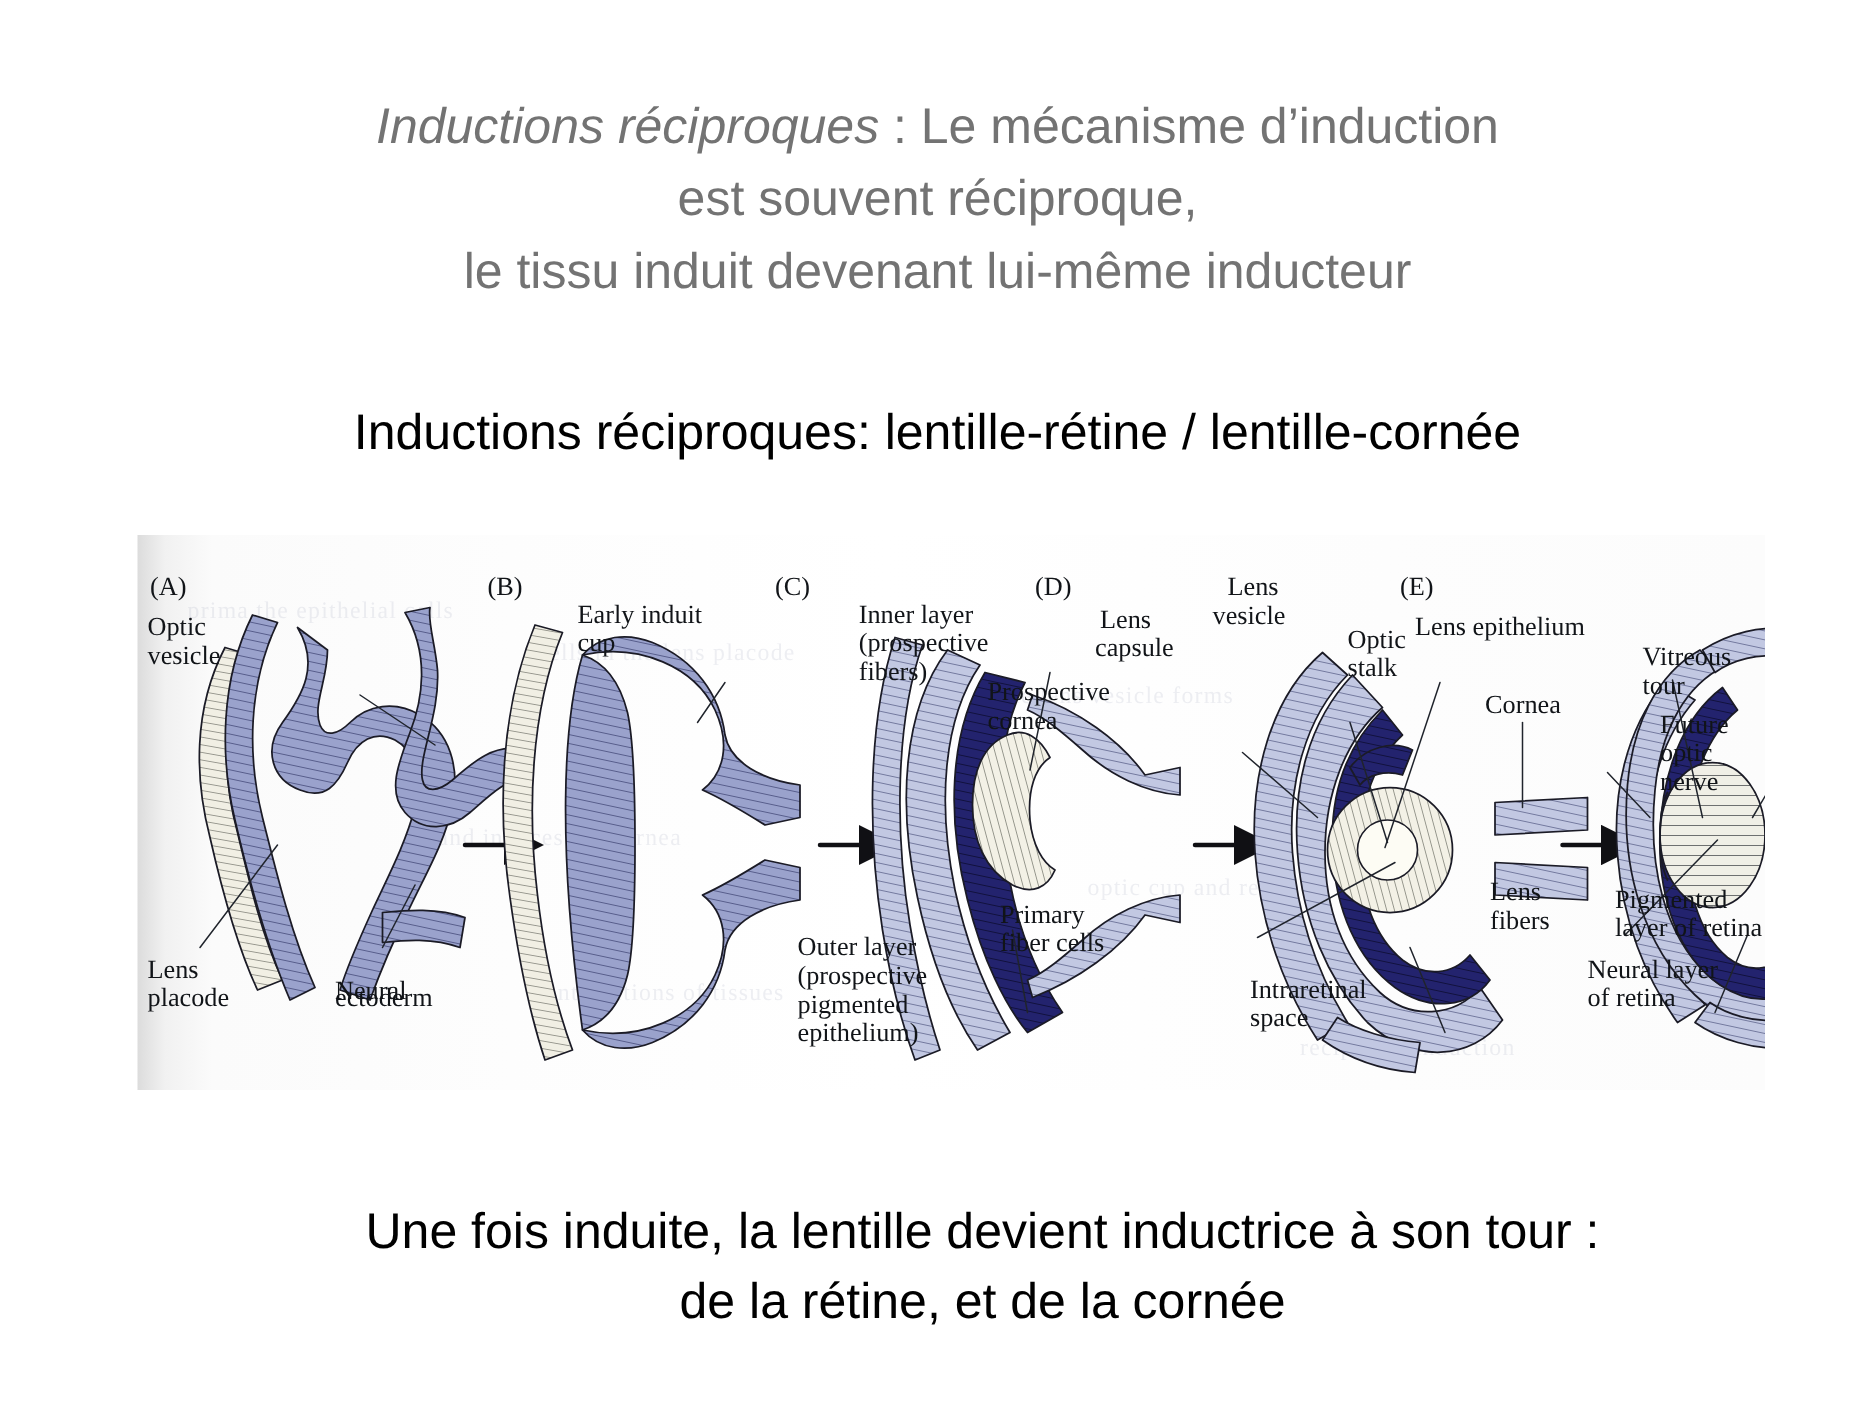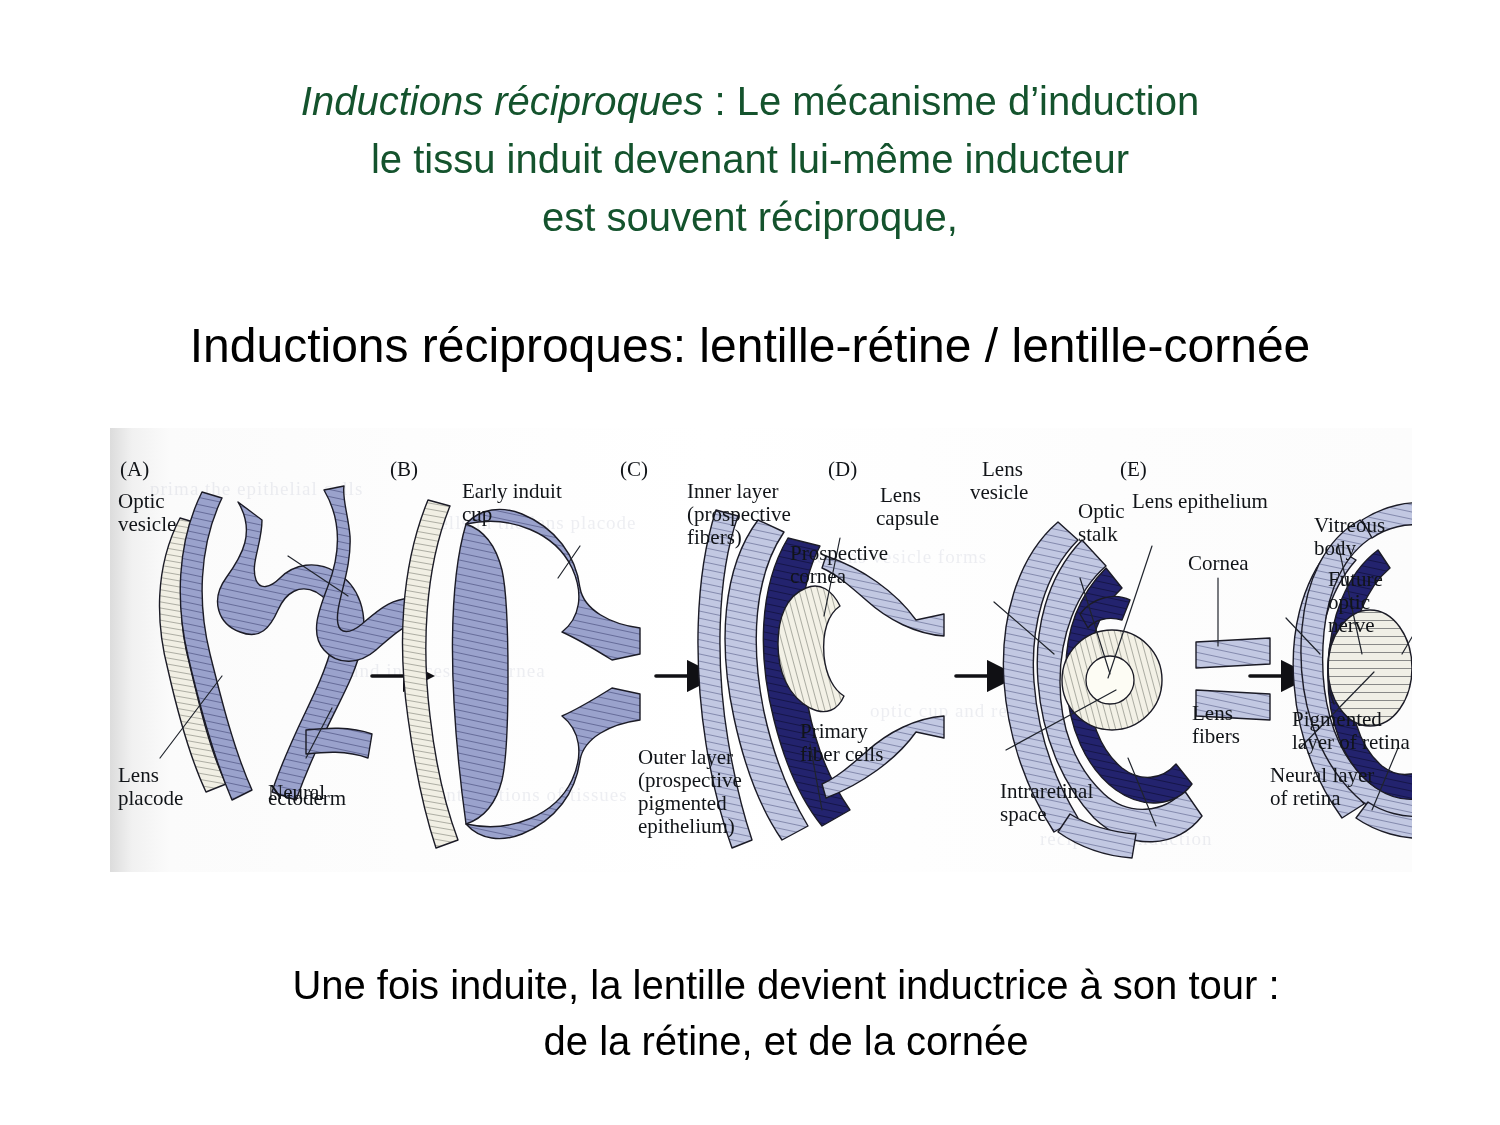--- a/index.html
+++ b/index.html
@@ -18,34 +18,34 @@
 
   
   #title-block {
     position: absolute;
     left: 0;
     top: 72px;
     width: 1500px;
     text-align: center;
     font-size: 40px;
     line-height: 58px;
-    color: #14532d;
+    color: #737373;
     letter-spacing: 0px;
   }
   #title-block .ital {
     font-style: italic;
   }
 
   #subtitle-block {
     position: absolute;
     left: 0;
     top: 318px;
     width: 1500px;
     text-align: center;
-    font-size: 48px;
+    font-size: 40px;
     line-height: 56px;
   }
 
   #bottom-block {
     position: absolute;
     left: 0;
     top: 957px;
     width: 1500px;
     text-align: center;
     font-size: 40px;
@@ -95,22 +95,22 @@
     line-height: 23px;
     white-space: pre;
   }
   .panel-letter { font-size: 21px; }
 </style>
 </head>
 <body>
 
 <div id="title-block">
   <span class="tline"><span class="ital">Inductions réciproques</span><span> : Le mécanisme d’induction</span></span>
+  <span class="tline">est souvent réciproque,</span>
   <span class="tline">le tissu induit devenant lui-même inducteur</span>
-  <span class="tline">est souvent réciproque,</span>
 </div>
 
 <div id="subtitle-block">
   <span class="tline">Inductions réciproques: lentille-rétine / lentille-cornée</span>
 </div>
 
 <div id="figure-frame">
 
   <div class="ghost" style="left:40px;  top:50px;">prima the epithelial cells</div>
   <div class="ghost" style="left:320px; top:84px;">cells in the lens placode</div>
@@ -349,21 +349,21 @@
   <span class="fig-label" style="left:968px; top:72px;">Optic</span>
   <span class="fig-label" style="left:968px; top:95px;">stalk</span>
   <span class="fig-label" style="left:690px; top:292px;">Primary</span>
   <span class="fig-label" style="left:690px; top:315px;">fiber cells</span>
   <span class="fig-label" style="left:890px; top:352px;">Intraretinal</span>
   <span class="fig-label" style="left:890px; top:375px;">space</span>
 
   <span class="panel-letter" style="left:1010px; top:30px;">(E)</span>
   <span class="fig-label" style="left:1022px; top:62px;">Lens epithelium</span>
   <span class="fig-label" style="left:1204px; top:86px;">Vitreous</span>
-  <span class="fig-label" style="left:1204px; top:109px;">body</span>
+  <span class="fig-label" style="left:1204px; top:109px;">tour</span>
   <span class="fig-label" style="left:1078px; top:124px;">Cornea</span>
   <span class="fig-label" style="left:1218px; top:140px;">Future</span>
   <span class="fig-label" style="left:1218px; top:163px;">optic</span>
   <span class="fig-label" style="left:1218px; top:186px;">nerve</span>
   <span class="fig-label" style="left:1082px; top:274px;">Lens</span>
   <span class="fig-label" style="left:1082px; top:297px;">fibers</span>
   <span class="fig-label" style="left:1160px; top:336px;">Neural layer</span>
   <span class="fig-label" style="left:1160px; top:359px;">of retina</span>
   <span class="fig-label" style="left:1182px; top:280px;">Pigmented</span>
   <span class="fig-label" style="left:1182px; top:303px;">layer of retina</span>

